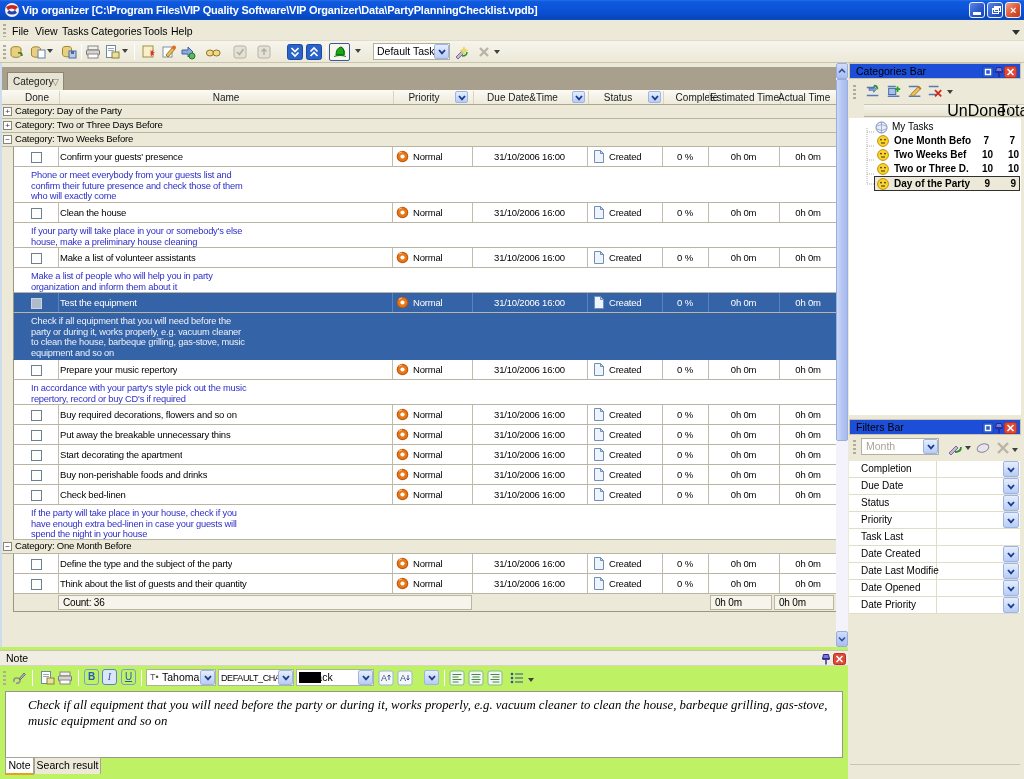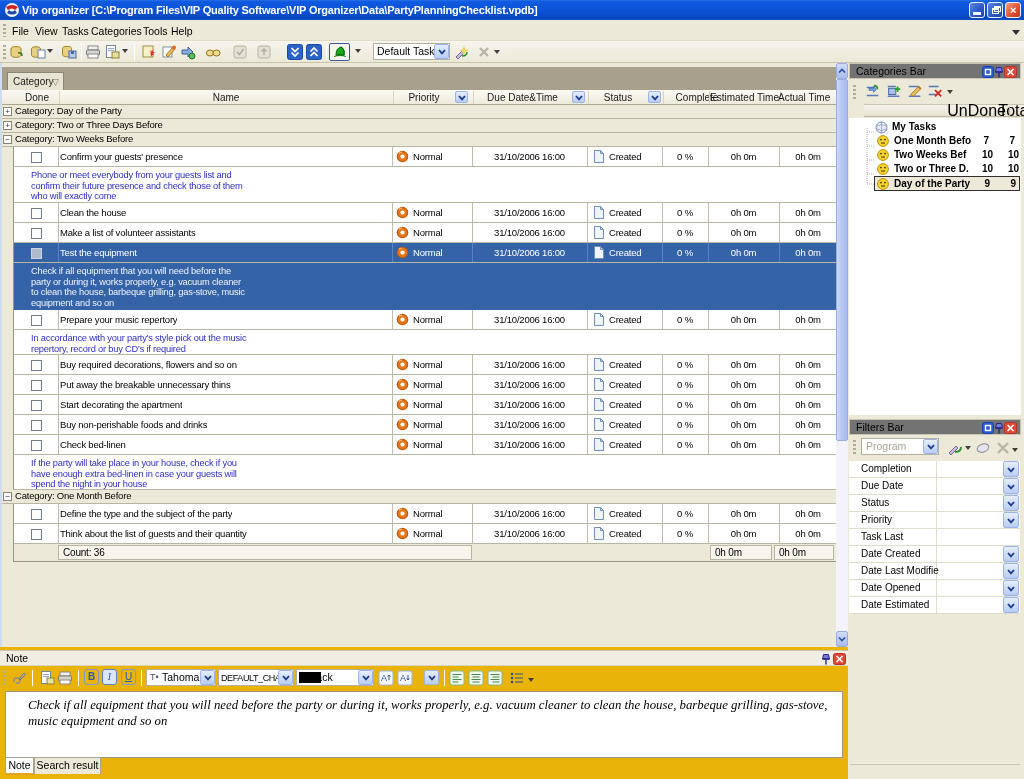--- a/index.html
+++ b/index.html
@@ -43,33 +43,33 @@
 .desc{border-bottom:1px solid #b8b5a2;background:#fff;color:#2e2ec8;padding:3px 0 0 17px;font-size:9.3px;line-height:10.7px}
 .desc.sel{background:#3463a8;color:#eef2fa;border-bottom-color:#3463a8}
 .cnt{height:18px;background:#ece9d8;border-bottom:1px solid #9a9684;position:relative;font-size:10px;line-height:16px}
 .cbox{position:absolute;top:1px;height:15px;background:#f7f5eb;border:1px solid #bab6a6;line-height:14px;padding-left:4px}
 
 #vsb{left:836px;top:63px;width:12px;height:584px;background:#f4f3fb}
 .sbtn{position:absolute;left:0;width:12px;height:16px;background:linear-gradient(#d0dcf8,#aabcee);border:1px solid #98aee0;border-radius:2px;color:#2a50a8;font-size:8px;text-align:center;line-height:15px}
 #vthumb{position:absolute;left:0;top:16px;width:12px;height:362px;background:linear-gradient(90deg,#cdd9f7,#b4c5f2 50%,#a8bbee);border:1px solid #98aee0;border-radius:2px}
 
 #right{left:848px;top:63px;width:176px;height:716px;background:#ece9d8}
-.ptitle{position:absolute;left:1px;width:172px;height:16px;background:#737373;border:1px solid #c9c5b2;font-size:10.5px;color:#000;line-height:14px;padding-left:6px}
+.ptitle{position:absolute;left:1px;width:172px;height:16px;background:#1d4ed8;border:1px solid #c9c5b2;font-size:10.5px;color:#000;line-height:14px;padding-left:6px}
 .ptool{position:absolute;left:1px;width:172px;background:#ece9d8}
 
 #chead{position:absolute;left:16px;top:41px;width:172px;height:13px;background:linear-gradient(#f6f4ea,#e6e2d0);border-bottom:1px solid #b8b4a0;border-top:1px solid #cac6b2;font-size:16px;line-height:12px}
 #ctree{position:absolute;left:1px;top:55px;width:172px;height:297px;background:#fff;font-size:10px;font-weight:bold}
 .trw{position:absolute;left:0;width:172px;height:14px;line-height:14px}
 .num{position:absolute;top:0;text-align:right;font-weight:bold}
 
 .frow{position:absolute;left:1px;width:171px;height:17px;background:#fff;border-bottom:1px solid #e0dccb;font-size:10px;line-height:16px;background-image:linear-gradient(#e0dccb,#e0dccb);background-size:1px 100%;background-repeat:no-repeat;background-position:87px 0}
 .fdrop{position:absolute;right:1px;top:0px;width:16px;height:16px;background:linear-gradient(#e6eefc,#b8ccf4);border:1px solid #9cb4e8;border-radius:2px}
 .chev{position:absolute;left:3px;top:4px;width:8px;height:6px}
 
-#note{left:0;top:647px;width:848px;height:132px;background:#eab308}
+#note{left:0;top:647px;width:848px;height:132px;background:#bef264}
 #ntitle{position:absolute;left:0;top:3px;width:848px;height:16px;background:#f0eee2;border-top:1px solid #c8c4b0;border-bottom:1px solid #d8d4c2;font-size:10.5px;line-height:15px;padding-left:6px}
 #ntool{position:absolute;left:0;top:19px;width:848px;height:25px}
 #ntext{position:absolute;left:5px;top:44px;width:838px;height:67px;background:#fff;border:1px solid #9a9688;font-family:"Liberation Serif",serif;font-style:italic;font-size:12.8px;color:#000;padding:5px 10px 0 22px;line-height:16px}
 .tab{position:absolute;top:110px;height:17px;border:1px solid #a8a496;border-bottom:none;font-size:10.5px;line-height:15px;text-align:center}
 .combo{position:absolute;background:#fff;border:1px solid #b4b0a0;font-size:10.5px;line-height:15px;height:17px;white-space:nowrap;overflow:hidden}
 .carr{position:absolute;right:0;top:0;width:15px;height:15px;background:linear-gradient(#e6eefc,#b8ccf4);border:1px solid #9cb4e8;border-radius:2px}
 .ibtn{position:absolute;width:16px;height:16px}
 </style></head>
 <body>
 <div id="w">
@@ -260,38 +260,40 @@
             </svg>Normal</span>
           <span class="dcell">31/10/2006 16:00</span>
           <span class="scell"><svg class="pic" width="12" height="13" viewBox="0 0 12 13">
               <path d="M1.5 0.5 h6 l3 3 v9 h-9 z" fill="#eef3fc" stroke="#7090b8"></path>
               <path d="M7.5 0.5 v3 h3 z" fill="#c8d8f0" stroke="#7090b8"></path>
             </svg>Created</span>
           <span class="ccell">0 %</span>
           <span class="ecell">0h 0m</span>
           <span class="acell">0h 0m</span>
         </div>
+<div class="desc" style="height:25px">If your party will take place in your or somebody's else<br>house, make a preliminary house cleaning</div>
 <div class="trow">
           <span class="cb"></span>
           <span class="nm">Make a list of volunteer assistants</span>
           <span class="pcell"><svg class="pic" width="13" height="13" viewBox="0 0 13 13">
               <circle cx="6.5" cy="6.5" r="5.8" fill="#c05a10"></circle>
               <circle cx="6.5" cy="6.5" r="4.6" fill="#e87818"></circle>
               <circle cx="6.5" cy="6.5" r="2.1" fill="#fff"></circle>
               <path d="M3 3.4 a4.5 4.5 0 0 1 3 -1.4" stroke="#ffc890" fill="none" stroke-width="1.2"></path>
             </svg>Normal</span>
           <span class="dcell">31/10/2006 16:00</span>
           <span class="scell"><svg class="pic" width="12" height="13" viewBox="0 0 12 13">
               <path d="M1.5 0.5 h6 l3 3 v9 h-9 z" fill="#eef3fc" stroke="#7090b8"></path>
               <path d="M7.5 0.5 v3 h3 z" fill="#c8d8f0" stroke="#7090b8"></path>
             </svg>Created</span>
           <span class="ccell">0 %</span>
           <span class="ecell">0h 0m</span>
           <span class="acell">0h 0m</span>
         </div>
+<div class="desc" style="height:25px">Make a list of people who will help you in party<br>organization and inform them about it</div>
 <div class="trow sel">
           <span class="cb"></span>
           <span class="nm">Test the equipment</span>
           <span class="pcell"><svg class="pic" width="13" height="13" viewBox="0 0 13 13">
               <circle cx="6.5" cy="6.5" r="5.8" fill="#c05a10"></circle>
               <circle cx="6.5" cy="6.5" r="4.6" fill="#e87818"></circle>
               <circle cx="6.5" cy="6.5" r="2.1" fill="#fff"></circle>
               <path d="M3 3.4 a4.5 4.5 0 0 1 3 -1.4" stroke="#ffc890" fill="none" stroke-width="1.2"></path>
             </svg>Normal</span>
           <span class="dcell">31/10/2006 16:00</span>
@@ -513,21 +515,21 @@
       </div>
   <div id="ctree">
     <svg style="position:absolute;left:16px;top:10px" width="10" height="62" viewBox="0 0 10 62">
           <path d="M2 0 V56 M2 4 H10 M2 18 H10 M2 32 H10 M2 46 H10 M2 56 H10" stroke="#b0b0b0" stroke-width="1" stroke-dasharray="1 1" fill="none"></path>
         </svg>
     <div class="trw" style="top:2px">
           <svg style="position:absolute;left:26px;top:1px" width="13" height="13" viewBox="0 0 13 13">
             <circle cx="6.5" cy="6.5" r="5.5" fill="#e8effa" stroke="#7888b0"></circle>
             <path d="M2 5 q4.5 -3 9 0 M2 8 q4.5 3 9 0 M6.5 1 v11" stroke="#90a0c8" fill="none" stroke-width="0.8"></path>
           </svg>
-          <span style="position:absolute;left:43px;font-weight:bold">My Tasks</span>
+          <span style="position:absolute;left:43px;font-weight:normal">My Tasks</span>
         </div>
     <div class="trw" style="top:16px">
           <svg style="position:absolute;left:28px;top:1px" width="12" height="12" viewBox="0 0 12 12">
             <circle cx="6" cy="6" r="5.4" fill="#ffd428" stroke="#b89010"></circle>
             <circle cx="4" cy="4.6" r="0.9" fill="#303030"></circle>
             <circle cx="8" cy="4.6" r="0.9" fill="#303030"></circle>
             <path d="M4 8 h4" stroke="#303030" stroke-width="1"></path>
           </svg>
           <span style="position:absolute;left:45px">One Month Befo</span>
           <span class="num" style="right:32px">7</span>
@@ -577,21 +579,21 @@
           <path d="M2.5 6 h7" stroke="#28288a" stroke-width="1.6"></path>
           <path d="M6 7 v4.5" stroke="#28288a" stroke-width="1.4"></path>
         </svg>
     <svg style="position:absolute;right:3px;top:2px" width="13" height="12" viewBox="0 0 13 12">
           <rect x="0.5" y="0.5" width="12" height="11" rx="2" fill="#e04838" stroke="#b83020"></rect>
           <path d="M3.5 3 L9.5 9 M9.5 3 L3.5 9" stroke="#fff" stroke-width="1.6"></path>
         </svg>
   </div>
   <div class="ptool" style="top:372px;height:26px">
     <div class="grip" style="left:4px;top:5px;height:15px"></div>
-    <div class="combo" style="left:12px;top:3px;width:78px;color:#a8a494"><span style="padding-left:4px">Program</span><span class="carr">
+    <div class="combo" style="left:12px;top:3px;width:78px;color:#a8a494"><span style="padding-left:4px">Month</span><span class="carr">
             <svg class="chev" viewBox="0 0 8 6" style="top:4px">
               <path d="M1 1 L4 4.4 L7 1" stroke="#1a3a8c" stroke-width="1.8" fill="none"></path>
             </svg>
           </span></div>
     <svg class="ibtn" style="left:98px;top:5px" viewBox="0 0 16 16">
           <path d="M2 13 L9 6 l2 2 -7 7 z" fill="#c8b8d8" stroke="#806898"></path>
           <path d="M8 12 q6 0 6 -5" stroke="#289028" fill="none" stroke-width="1.8"></path>
         </svg>
     <span style="position:absolute;left:116px;top:11px;width:0;height:0;border:3px solid transparent;border-top:4px solid #404040"></span>
     <svg class="ibtn" style="left:126px;top:5px" viewBox="0 0 16 16">
@@ -656,21 +658,21 @@
   <div class="frow" style="top:517px">
         <span style="position:absolute;left:12px">Date Opened</span>
         <span class="fdrop">
           <svg class="chev" viewBox="0 0 8 6" style="top:5px">
             <path d="M1 1 L4 4.4 L7 1" stroke="#1a3a8c" stroke-width="1.8" fill="none"></path>
           </svg>
         </span>
       </div>
   <div style="position:absolute;left:2px;top:701px;width:170px;height:1px;background:#c9c5b1"></div>
   <div class="frow" style="top:534px">
-        <span style="position:absolute;left:12px">Date Estimated</span>
+        <span style="position:absolute;left:12px">Date Priority</span>
         <span class="fdrop">
           <svg class="chev" viewBox="0 0 8 6" style="top:5px">
             <path d="M1 1 L4 4.4 L7 1" stroke="#1a3a8c" stroke-width="1.8" fill="none"></path>
           </svg>
         </span>
       </div>
 </div>
 <div class="abs" id="note">
 <div id="ntitle">Note
   <svg style="position:absolute;right:16px;top:2px" width="12" height="12" viewBox="0 0 12 12">

